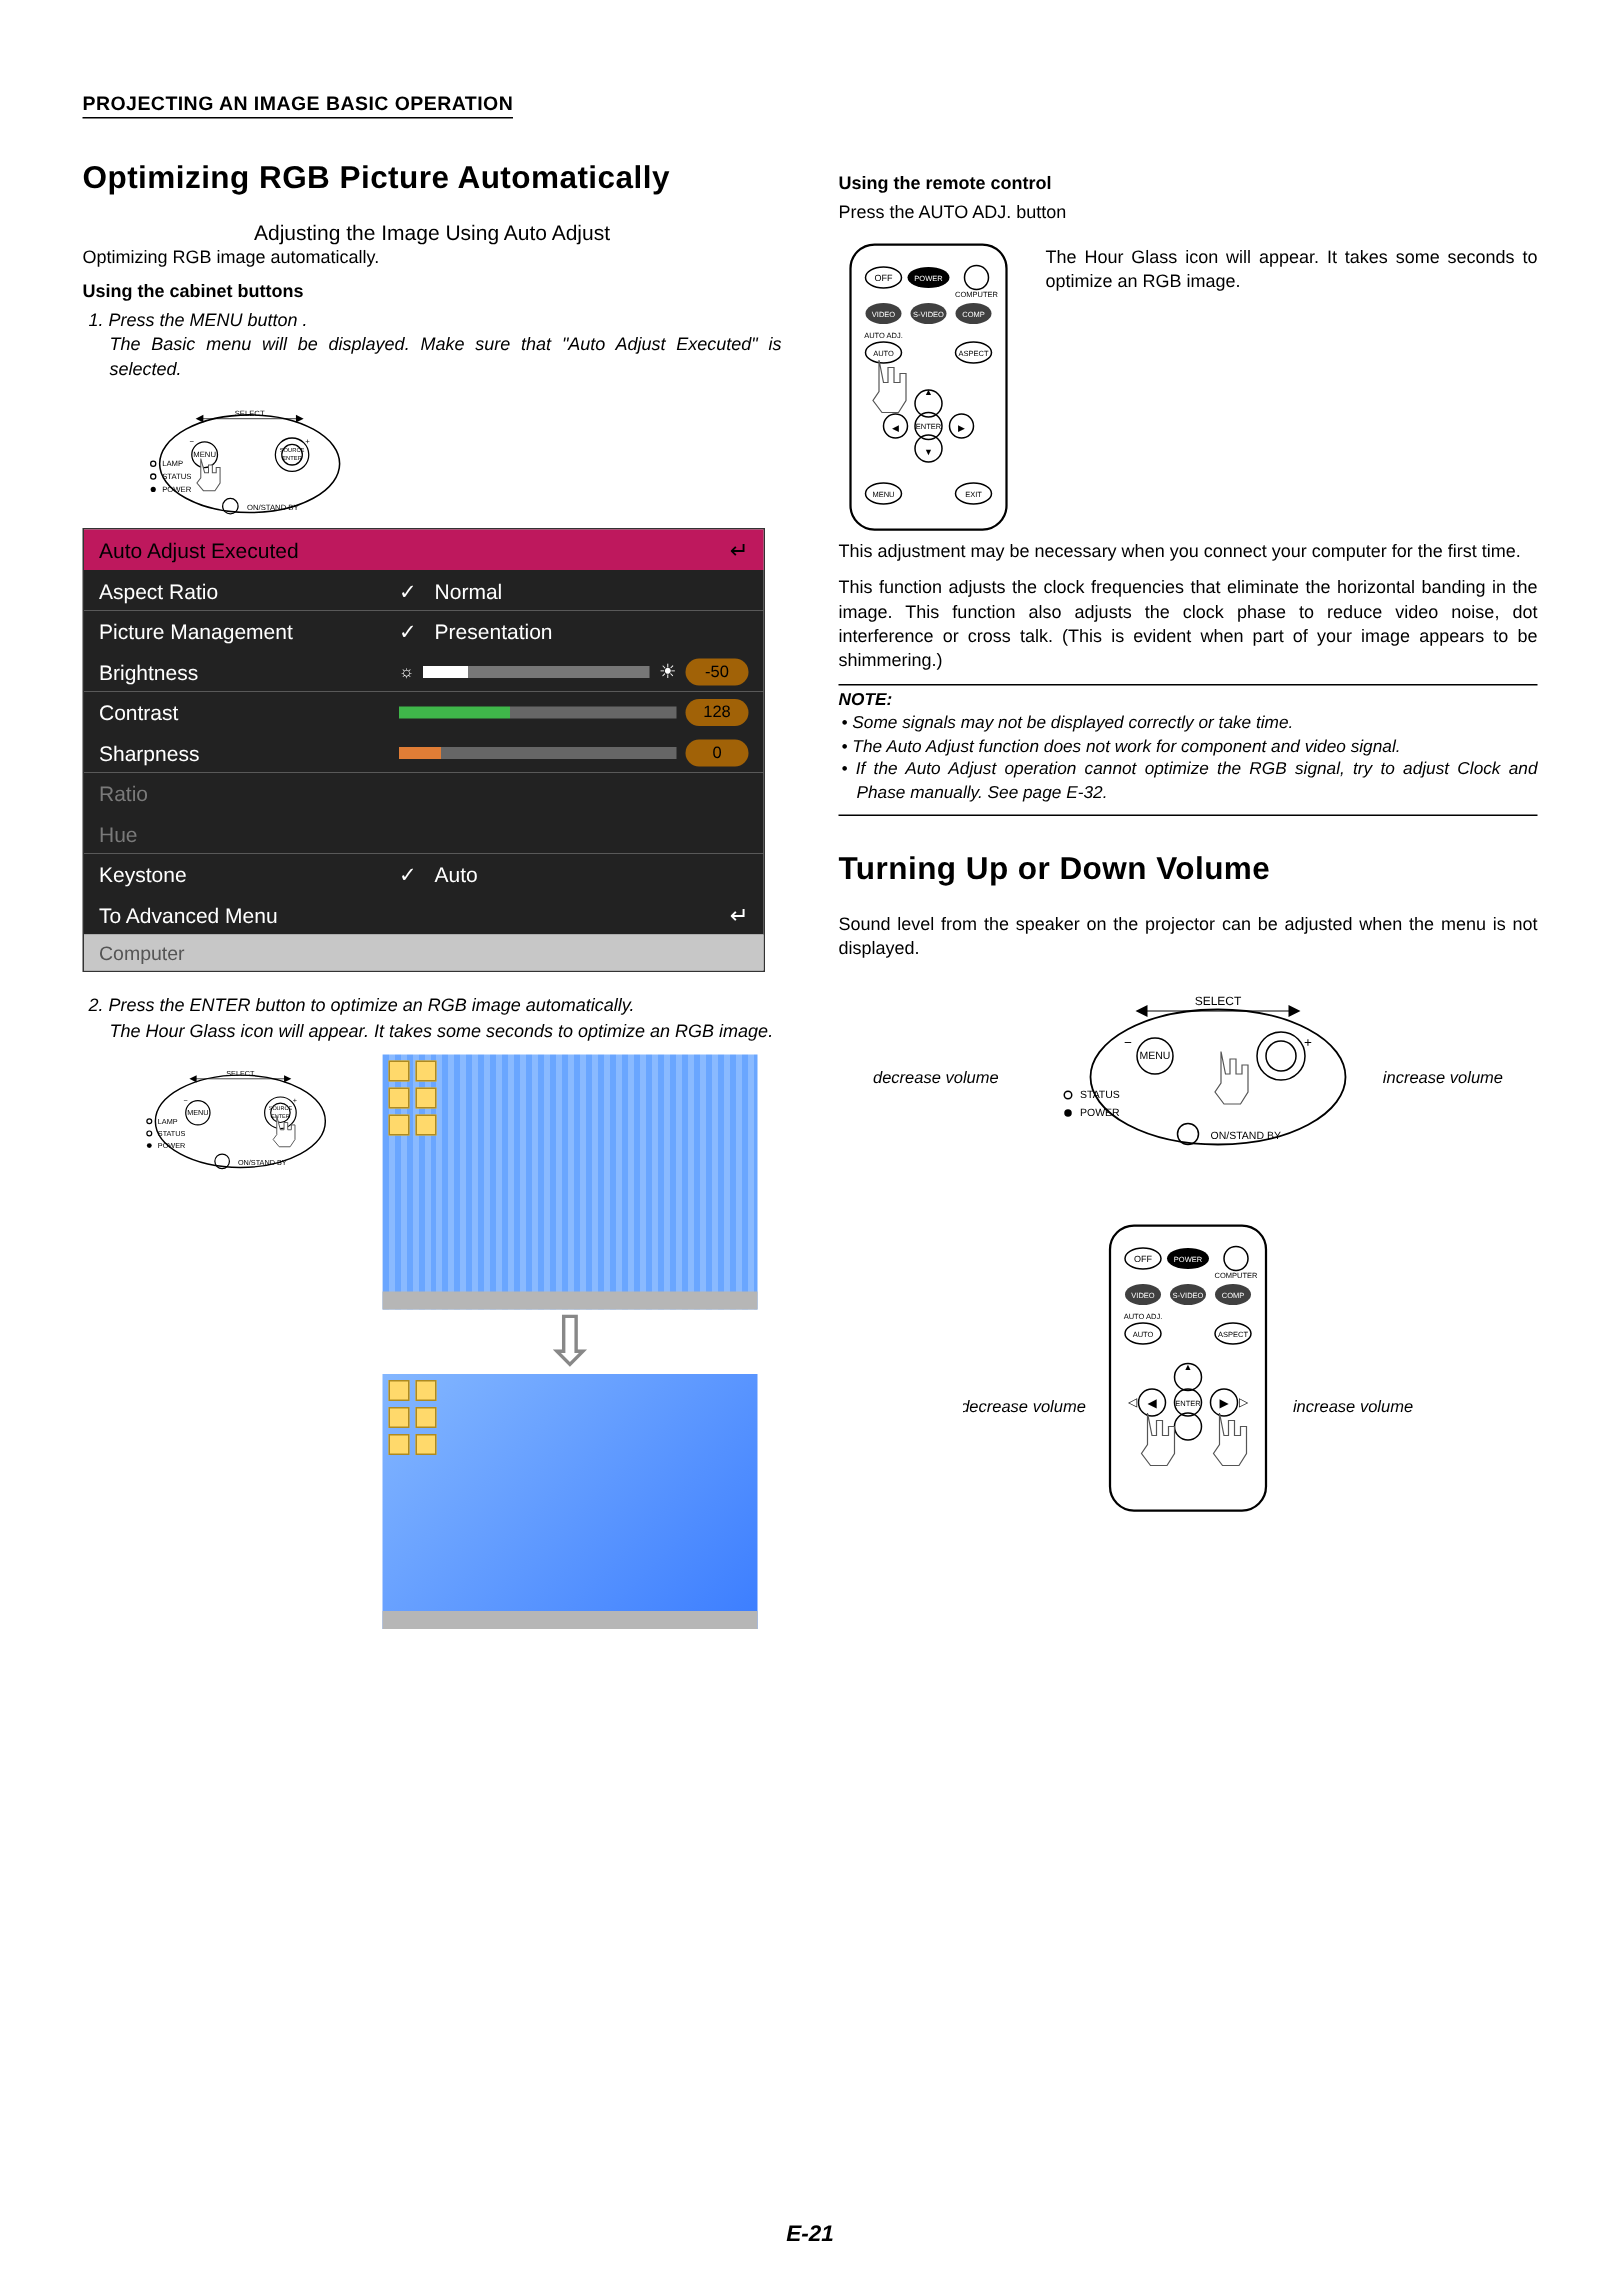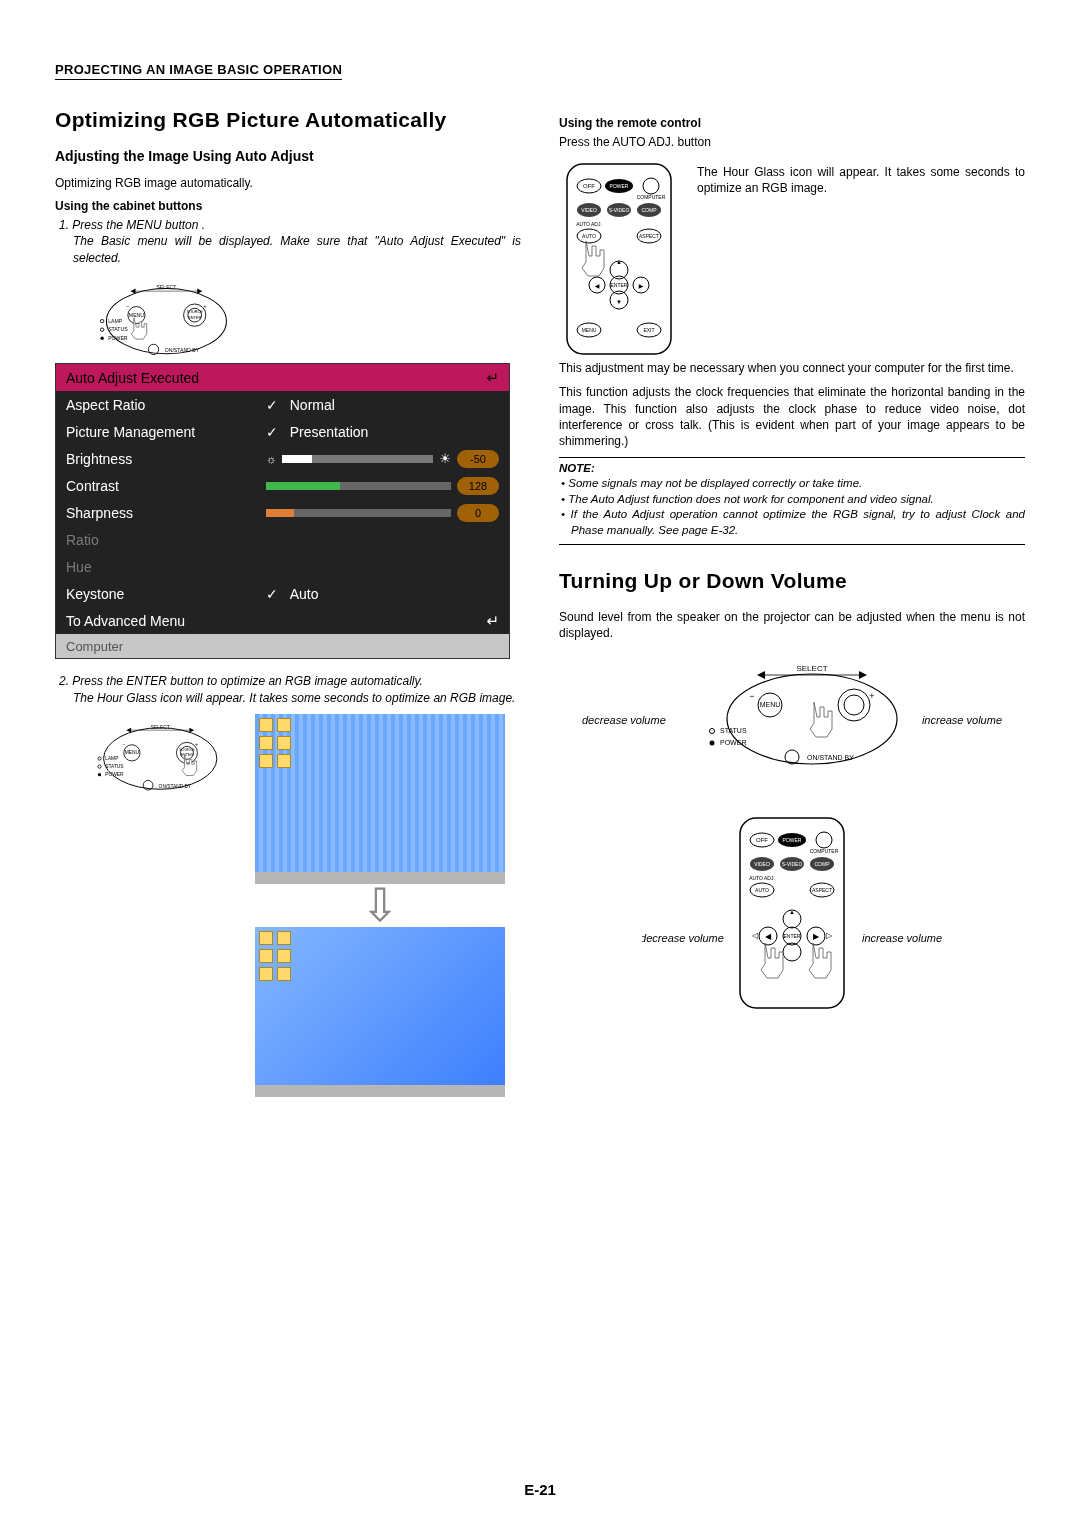--- a/index.html
+++ b/index.html
@@ -30,22 +30,23 @@
     min-width: 0;
   }
   h2.section-title {
     font-size: 21px;
     font-weight: 900;
     letter-spacing: 0.3px;
     margin-bottom: 16px;
   }
   h3.subhead {
     font-size: 14px;
-    font-weight: 700;
-    margin-bottom: 11px;
+    font-weight: 400;
+    margin-bottom: 0;
+    text-align: center;
   }
   h4.miniblack {
     font-size: 12px;
     font-weight: 900;
     margin-top: 8px;
     margin-bottom: 4px;
   }
   .body {
     font-size: 12px;
     line-height: 1.35;
@@ -211,20 +212,21 @@
     width: 300px;
     margin: 0 auto;
   }
   .page-number {
     position: absolute;
     bottom: 28px;
     left: 0;
     right: 0;
     text-align: center;
     font-size: 15px;
+    font-style: italic;
     font-weight: bold;
   }
   .cabinet-svg { width: 180px; height: auto; }
   .tiny-label { font-size: 6px; fill: #000; }
 </style>
 </head>
 <body>
 
 
 

